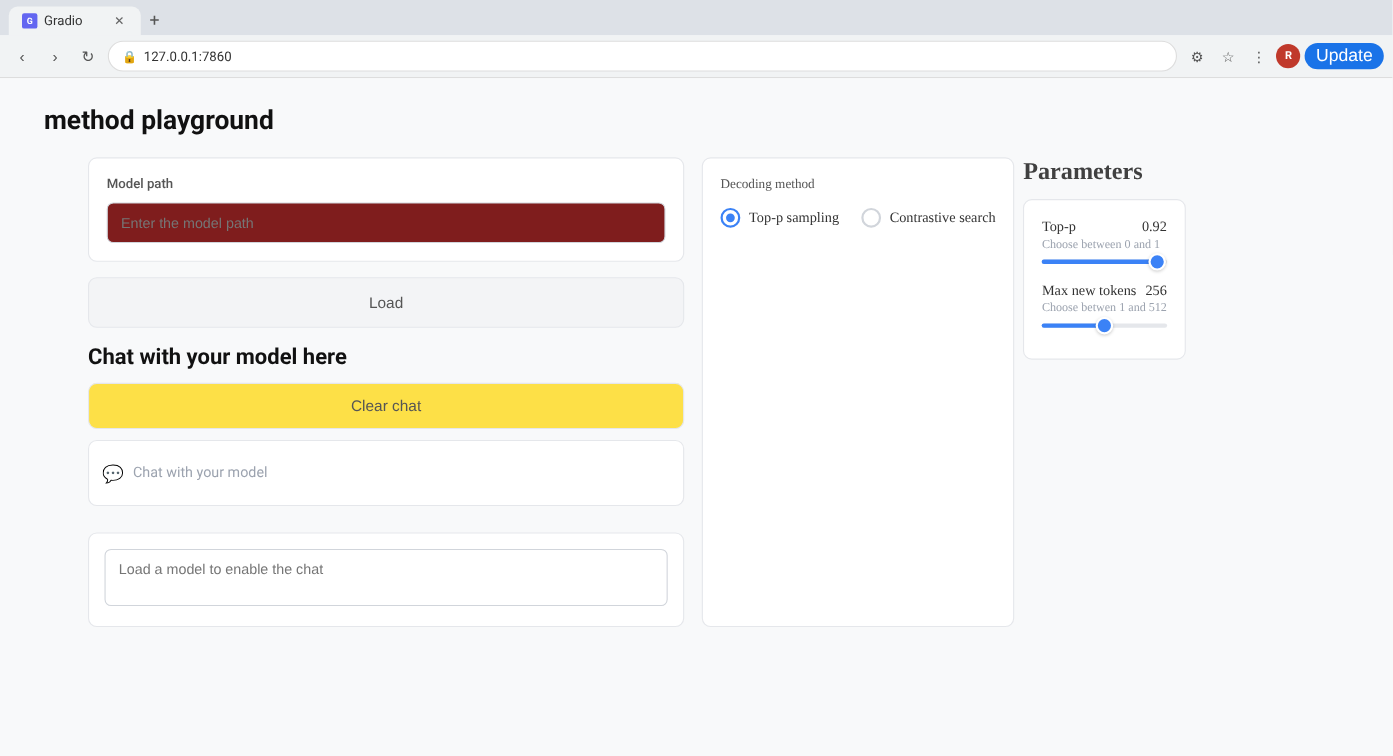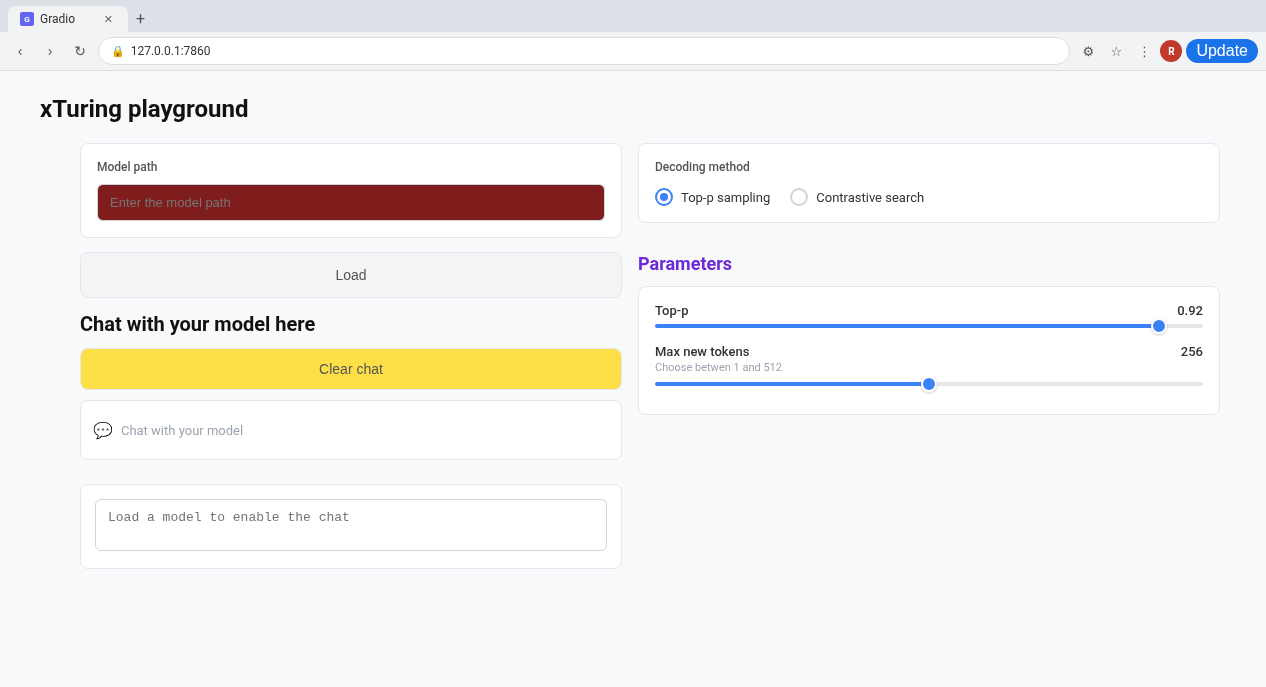--- a/index.html
+++ b/index.html
@@ -177,22 +177,22 @@
     .left-col {
       display: flex;
       flex-direction: column;
       gap: 14px;
       margin-left: 40px;
     }
 
     
     .right-col {
       display: flex;
-      flex-direction: column;
-      gap: 30px;
+      gap: 8px;
+      font-family: Liberation Serif, serif;
     }
 
     
     .card {
       background: white;
       border: 1px solid #e5e7eb;
       border-radius: 8px;
       padding: 16px;
     }
 
@@ -291,21 +291,21 @@
       width: 100%;
       border: 1px solid #d1d5db;
       border-radius: 6px;
       padding: 10px 12px;
       font-size: 13px;
       color: #9ca3af;
       background: white;
       resize: none;
       outline: none;
       min-height: 40px;
-      font-family: Liberation Mono, monospace;
+      font-family: Liberation Sans, sans-serif;
     }
 
     
     .decoding-card {
       background: white;
       border: 1px solid #e5e7eb;
       border-radius: 8px;
       padding: 16px;
     }
 
@@ -351,23 +351,23 @@
       background: #3b82f6;
     }
 
     .radio-text {
       font-size: 13px;
       color: #333;
     }
 
     
     .params-title {
-      font-size: 18px;
+      font-size: 22px;
       font-weight: 700;
-      color: #6d28d9;
+      color: #404040;
       margin-bottom: 12px;
     }
 
     .params-card {
       background: white;
       border: 1px solid #e5e7eb;
       border-radius: 8px;
       padding: 16px;
     }
 
@@ -458,21 +458,21 @@
       <button class="btn-icon">⚙</button>
       <button class="btn-icon">☆</button>
       <button class="btn-icon">⋮</button>
       <div class="avatar-btn">R</div>
       <button class="update-btn">Update</button>
     </div>
   </div>
 </div>
 
 <div class="page-content">
-  <h1 class="page-title">xTuring playground</h1>
+  <h1 class="page-title">method playground</h1>
 
   <div class="main-layout">
 
     <div class="left-col">
 
       <div class="card">
         <div class="card-label">Model path</div>
         <input class="model-path-input" type="text" placeholder="Enter the model path" style="">
       </div>
 
@@ -513,20 +513,21 @@
 
       <div>
         <h2 class="params-title">Parameters</h2>
         <div class="params-card">
 
           <div class="param-row">
             <div class="param-header">
               <span class="param-name">Top-p</span>
               <span class="param-value">0.92</span>
             </div>
+            <div class="param-hint">Choose between 0 and 1</div>
             <div class="slider-track">
               <div class="slider-fill" style="width: 92%"></div>
               <div class="slider-thumb" style="left: 92%"></div>
             </div>
           </div>
 
           <div class="param-row">
             <div class="param-header">
               <span class="param-name">Max new tokens</span>
               <span class="param-value">256</span>

